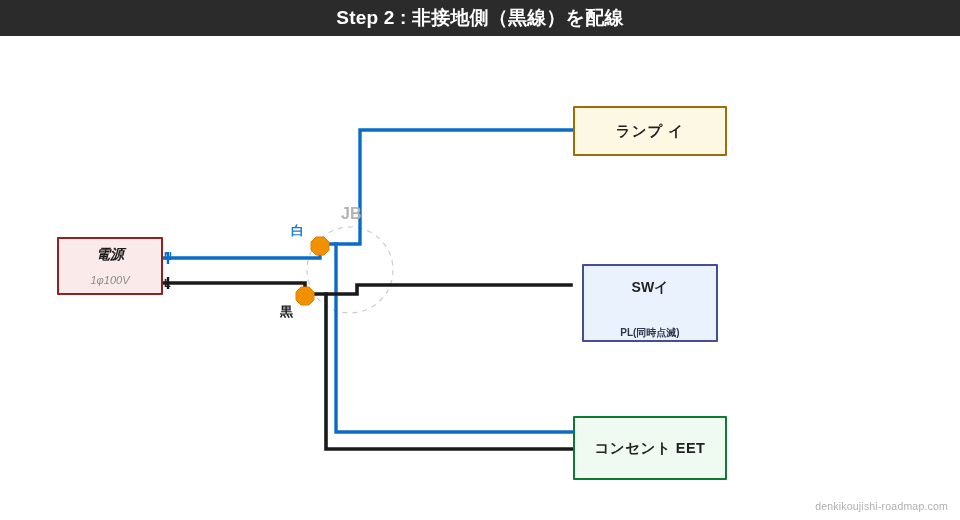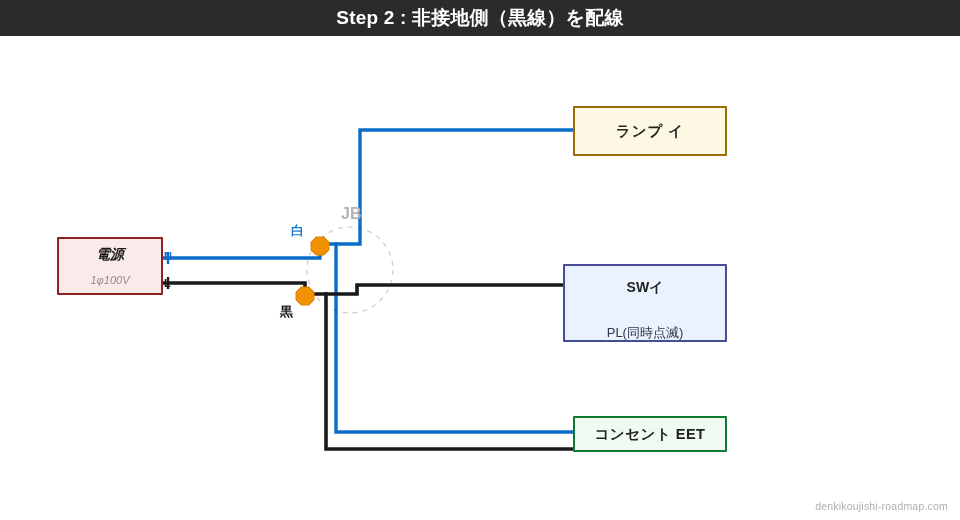--- a/index.html
+++ b/index.html
@@ -95,40 +95,40 @@
   .node-lamp {
     left: 573px; top: 52px;
     width: 154px; height: 50px;
     background: #fdf8e3;
     border: 2.5px solid #9b6e08;
   }
   .node-lamp .node-title { font-size: 14.5px; letter-spacing: 1px; }
 
   
   .node-sw {
-    left: 563px; top: 210px;
-    width: 164px; height: 78px;
+    left: 582px; top: 210px;
+    width: 136px; height: 78px;
     background: #eaf2fd;
     border: 2px solid #474c99;
     justify-content: flex-start;
     padding-top: 12px;
   }
   .node-sw .node-title { font-size: 14px; }
   .sw-divider {
     width: 100px;
     height: 1px;
     background: #d4d9e4;
     margin: 11px 0 9px 0;
   }
-  .node-sw .node-sub { font-size: 13px; color: #30364d; margin-top: 9px; }
+  .node-sw .node-sub { font-size: 10px; color: #30364d; margin-top: 9px; font-weight: bold; }
 
   
   .node-outlet {
     left: 573px; top: 362px;
-    width: 154px; height: 36px;
+    width: 154px; height: 64px;
     background: #effaf1;
     border: 2.5px solid #0f7a36;
   }
   .node-outlet .node-title { font-size: 14.5px; letter-spacing: 0.5px; }
 
   
   .lbl {
     position: absolute;
     font-size: 12px;
     font-weight: bold;

